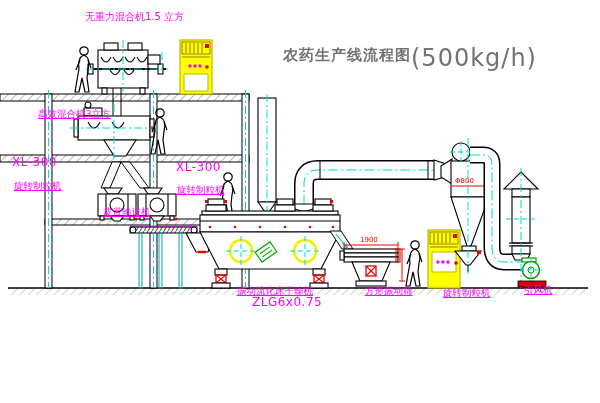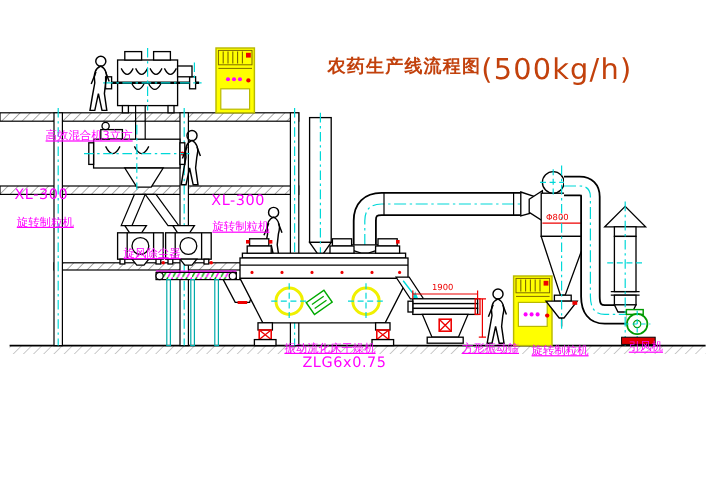--- a/index.html
+++ b/index.html
@@ -6,21 +6,21 @@
   .canvas{
     position:relative;width:600px;height:403px;background:#ffffff;
     font-family:"DejaVu Sans","Liberation Sans",sans-serif;overflow:hidden;
   }
   .canvas svg{position:absolute;left:0;top:0;}
   .lbl{position:absolute;color:#ff00ff;white-space:nowrap;line-height:1;}
   .fs9{font-size:9.5px;text-decoration:underline;}
   .fs10{font-size:10px;}
   .model{font-size:12px;font-weight:400;letter-spacing:.5px;}
   .dim{color:#ee0000;font-size:7px;font-weight:400;}
-  .title{position:absolute;left:273px;top:44px;color:#c2410c;white-space:nowrap;}
+  .title{position:absolute;left:283px;top:44px;color:#737373;white-space:nowrap;}
   .title .zh{font-size:15px;font-weight:700;letter-spacing:1px;vertical-align:6px;}
   .title .cap{font-size:24px;font-weight:400;letter-spacing:1px;}
 </style>
 </head>
 <body>
 
 <div class="canvas">
 
 <svg width="600" height="403" viewBox="0 0 600 403">
   <defs>
@@ -321,34 +321,35 @@
           <line x1="531" y1="259" x2="531" y2="281"></line>
     </g>
     <rect x="518" y="281" width="28" height="6" fill="#dd0000" stroke="#000" stroke-width="0.8"></rect>
   </g>
 </svg>
 
 <div class="title">
   <span class="zh">农药生产线流程图</span><span class="cap">(500kg/h)</span>
 </div>
 
+<div class="lbl fs10" style="left:85px;top:12px;">无重力混合机1.5 立方</div>
 <div class="lbl fs9" style="left:38px;top:109px;">高效混合机3立方</div>
 
 <div class="lbl model" style="left:12px;top:156px;">XL-300</div>
 <div class="lbl fs9" style="left:14px;top:181px;">旋转制粒机</div>
 
 <div class="lbl model" style="left:176px;top:161px;">XL-300</div>
 <div class="lbl fs9" style="left:177px;top:185px;">旋转制粒机</div>
 
-<div class="lbl fs9" style="left:103px;top:207px;">旋风除尘器</div>
+<div class="lbl fs9" style="left:103px;top:207px;">皮带输送机</div>
 
 <div class="lbl fs9" style="left:237px;top:286px;">振动流化床干燥机</div>
 <div class="lbl model" style="left:228px;top:296px;margin-left:24px;">ZLG6x0.75</div>
 
-<div class="lbl fs9" style="left:337px;top:286px;padding-left:48px;">方形振动筛</div>
+<div class="lbl fs9" style="left:317px;top:286px;padding-left:48px;">方形振动筛</div>
 
 <div class="lbl fs9" style="left:443px;top:288px;">旋转制粒机</div>
 <div class="lbl fs9" style="left:524px;top:285px;">引风机</div>
 
 <div class="lbl dim" style="left:360px;top:237px;">1900</div>
 <div class="lbl dim" style="left:455px;top:178px;text-align:right;">Φ800</div>
 
 </div>
 
 </body></html>

